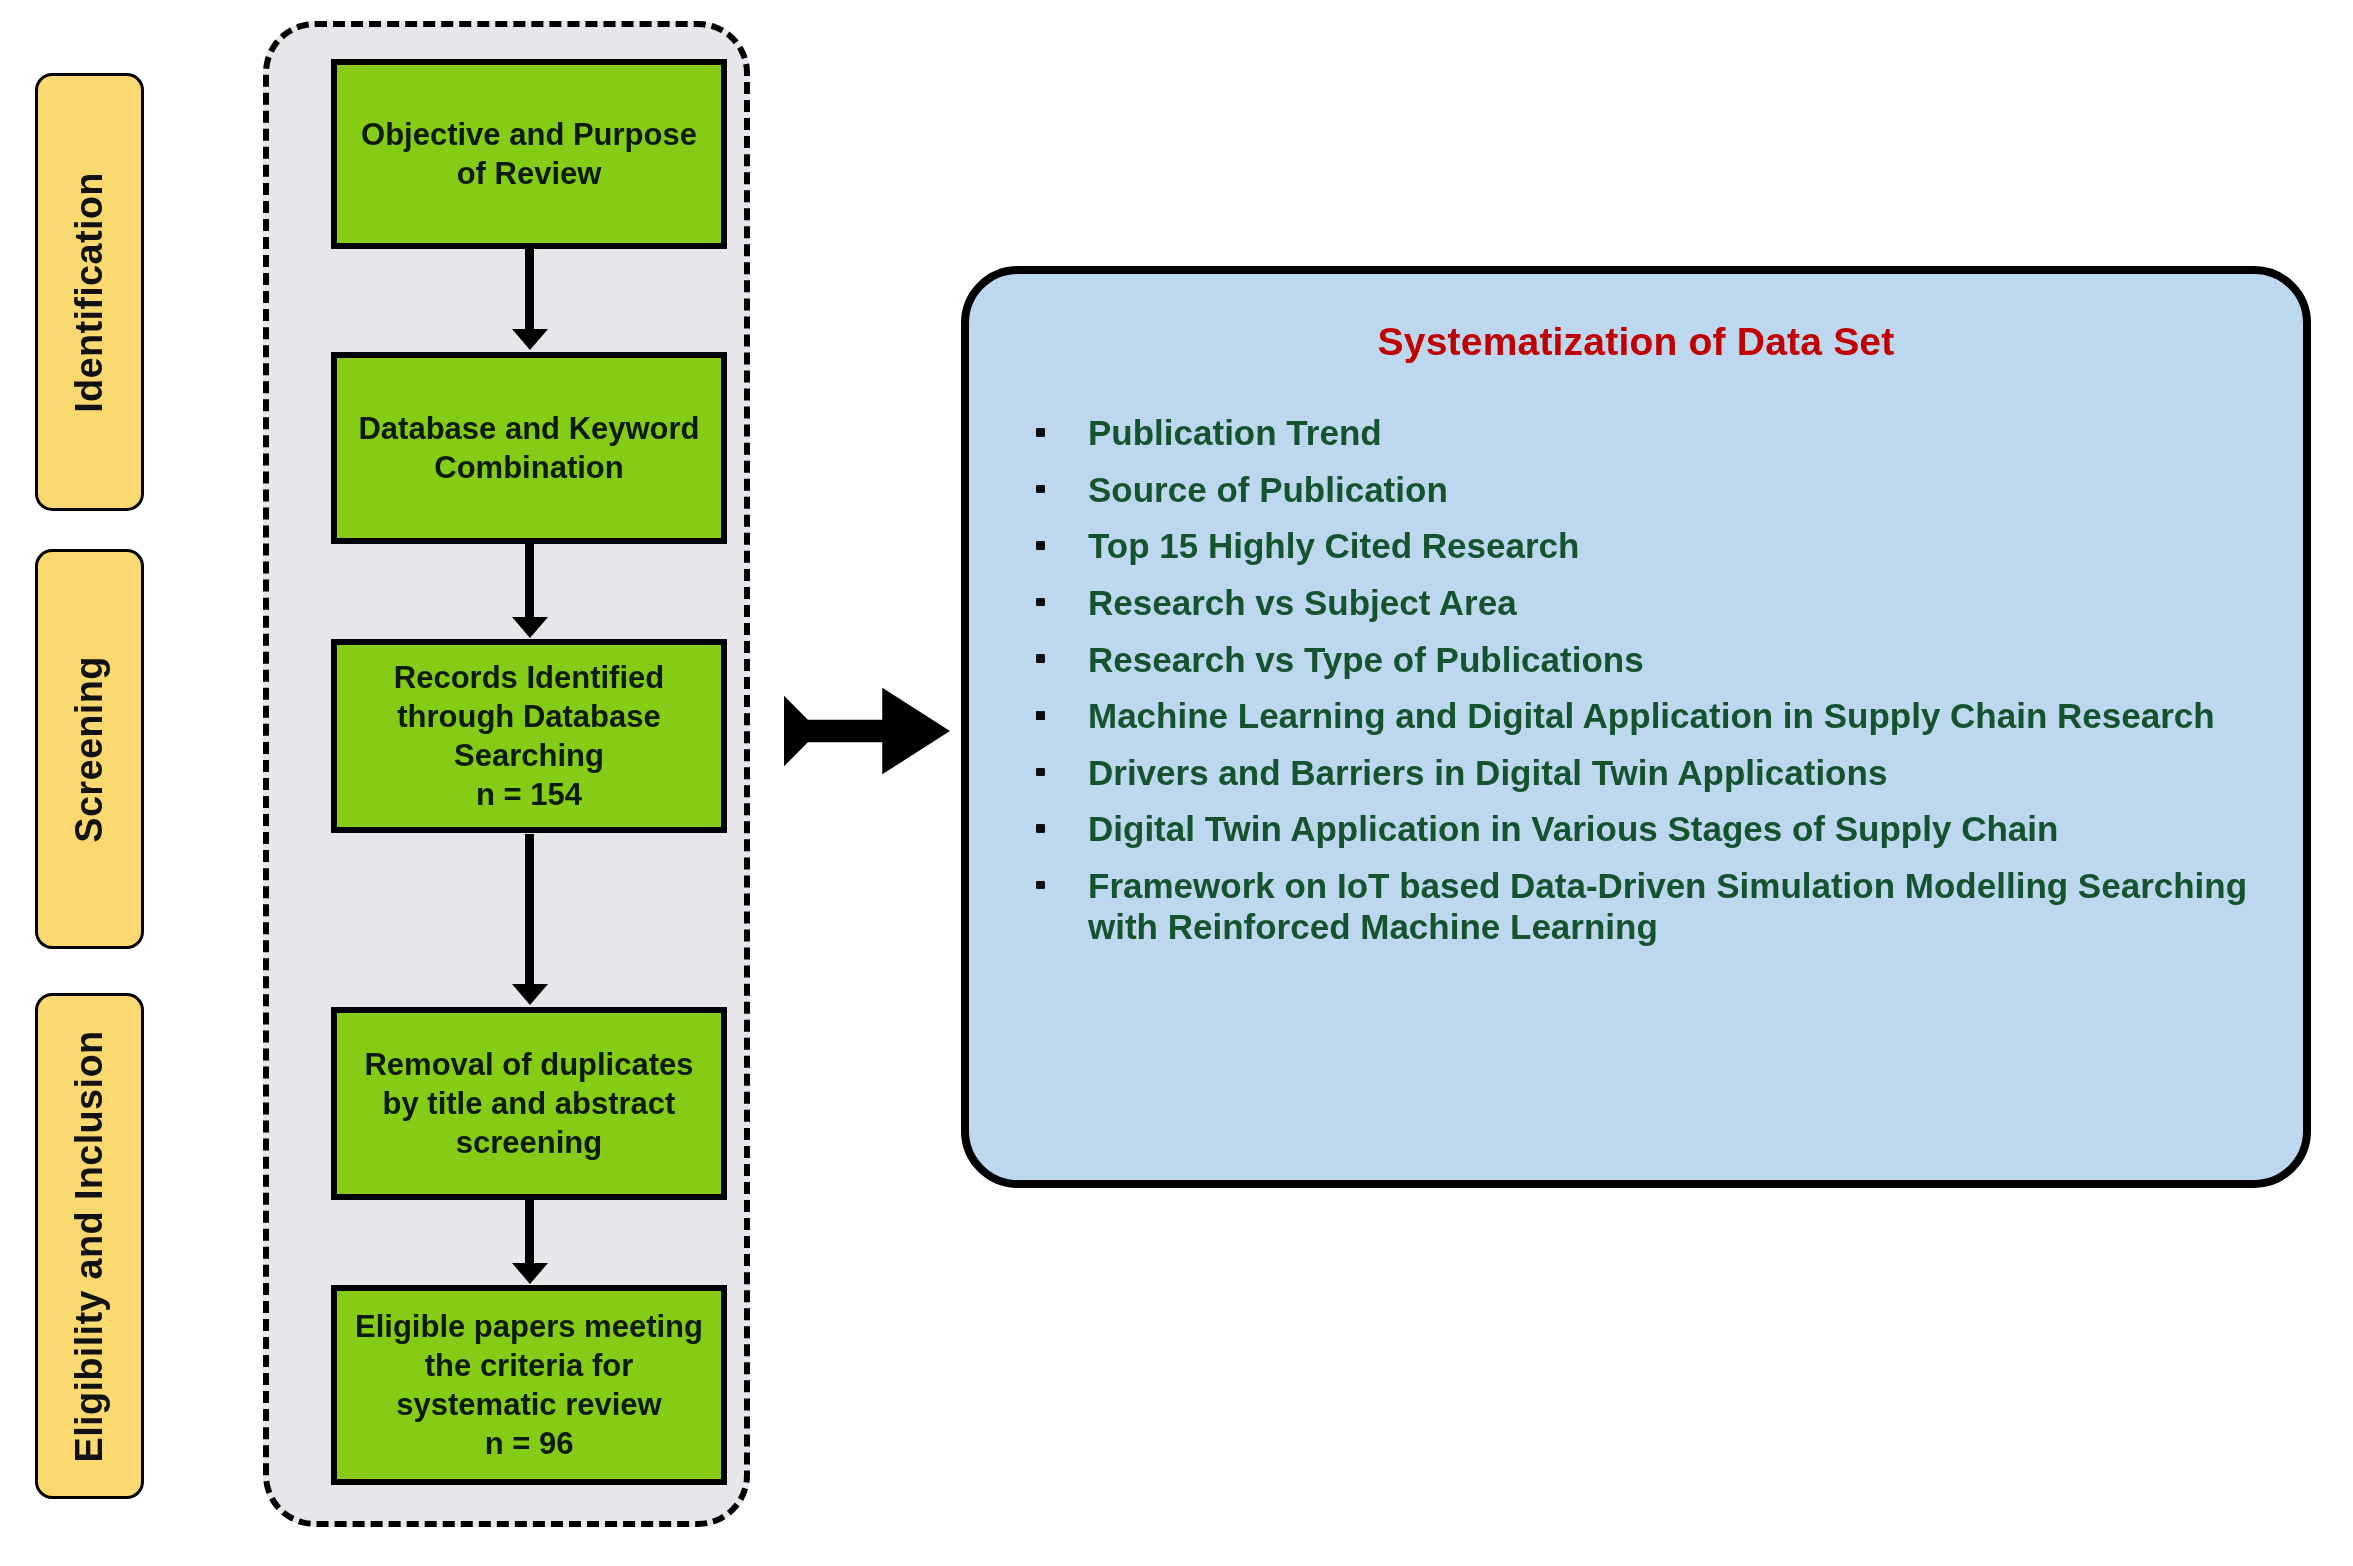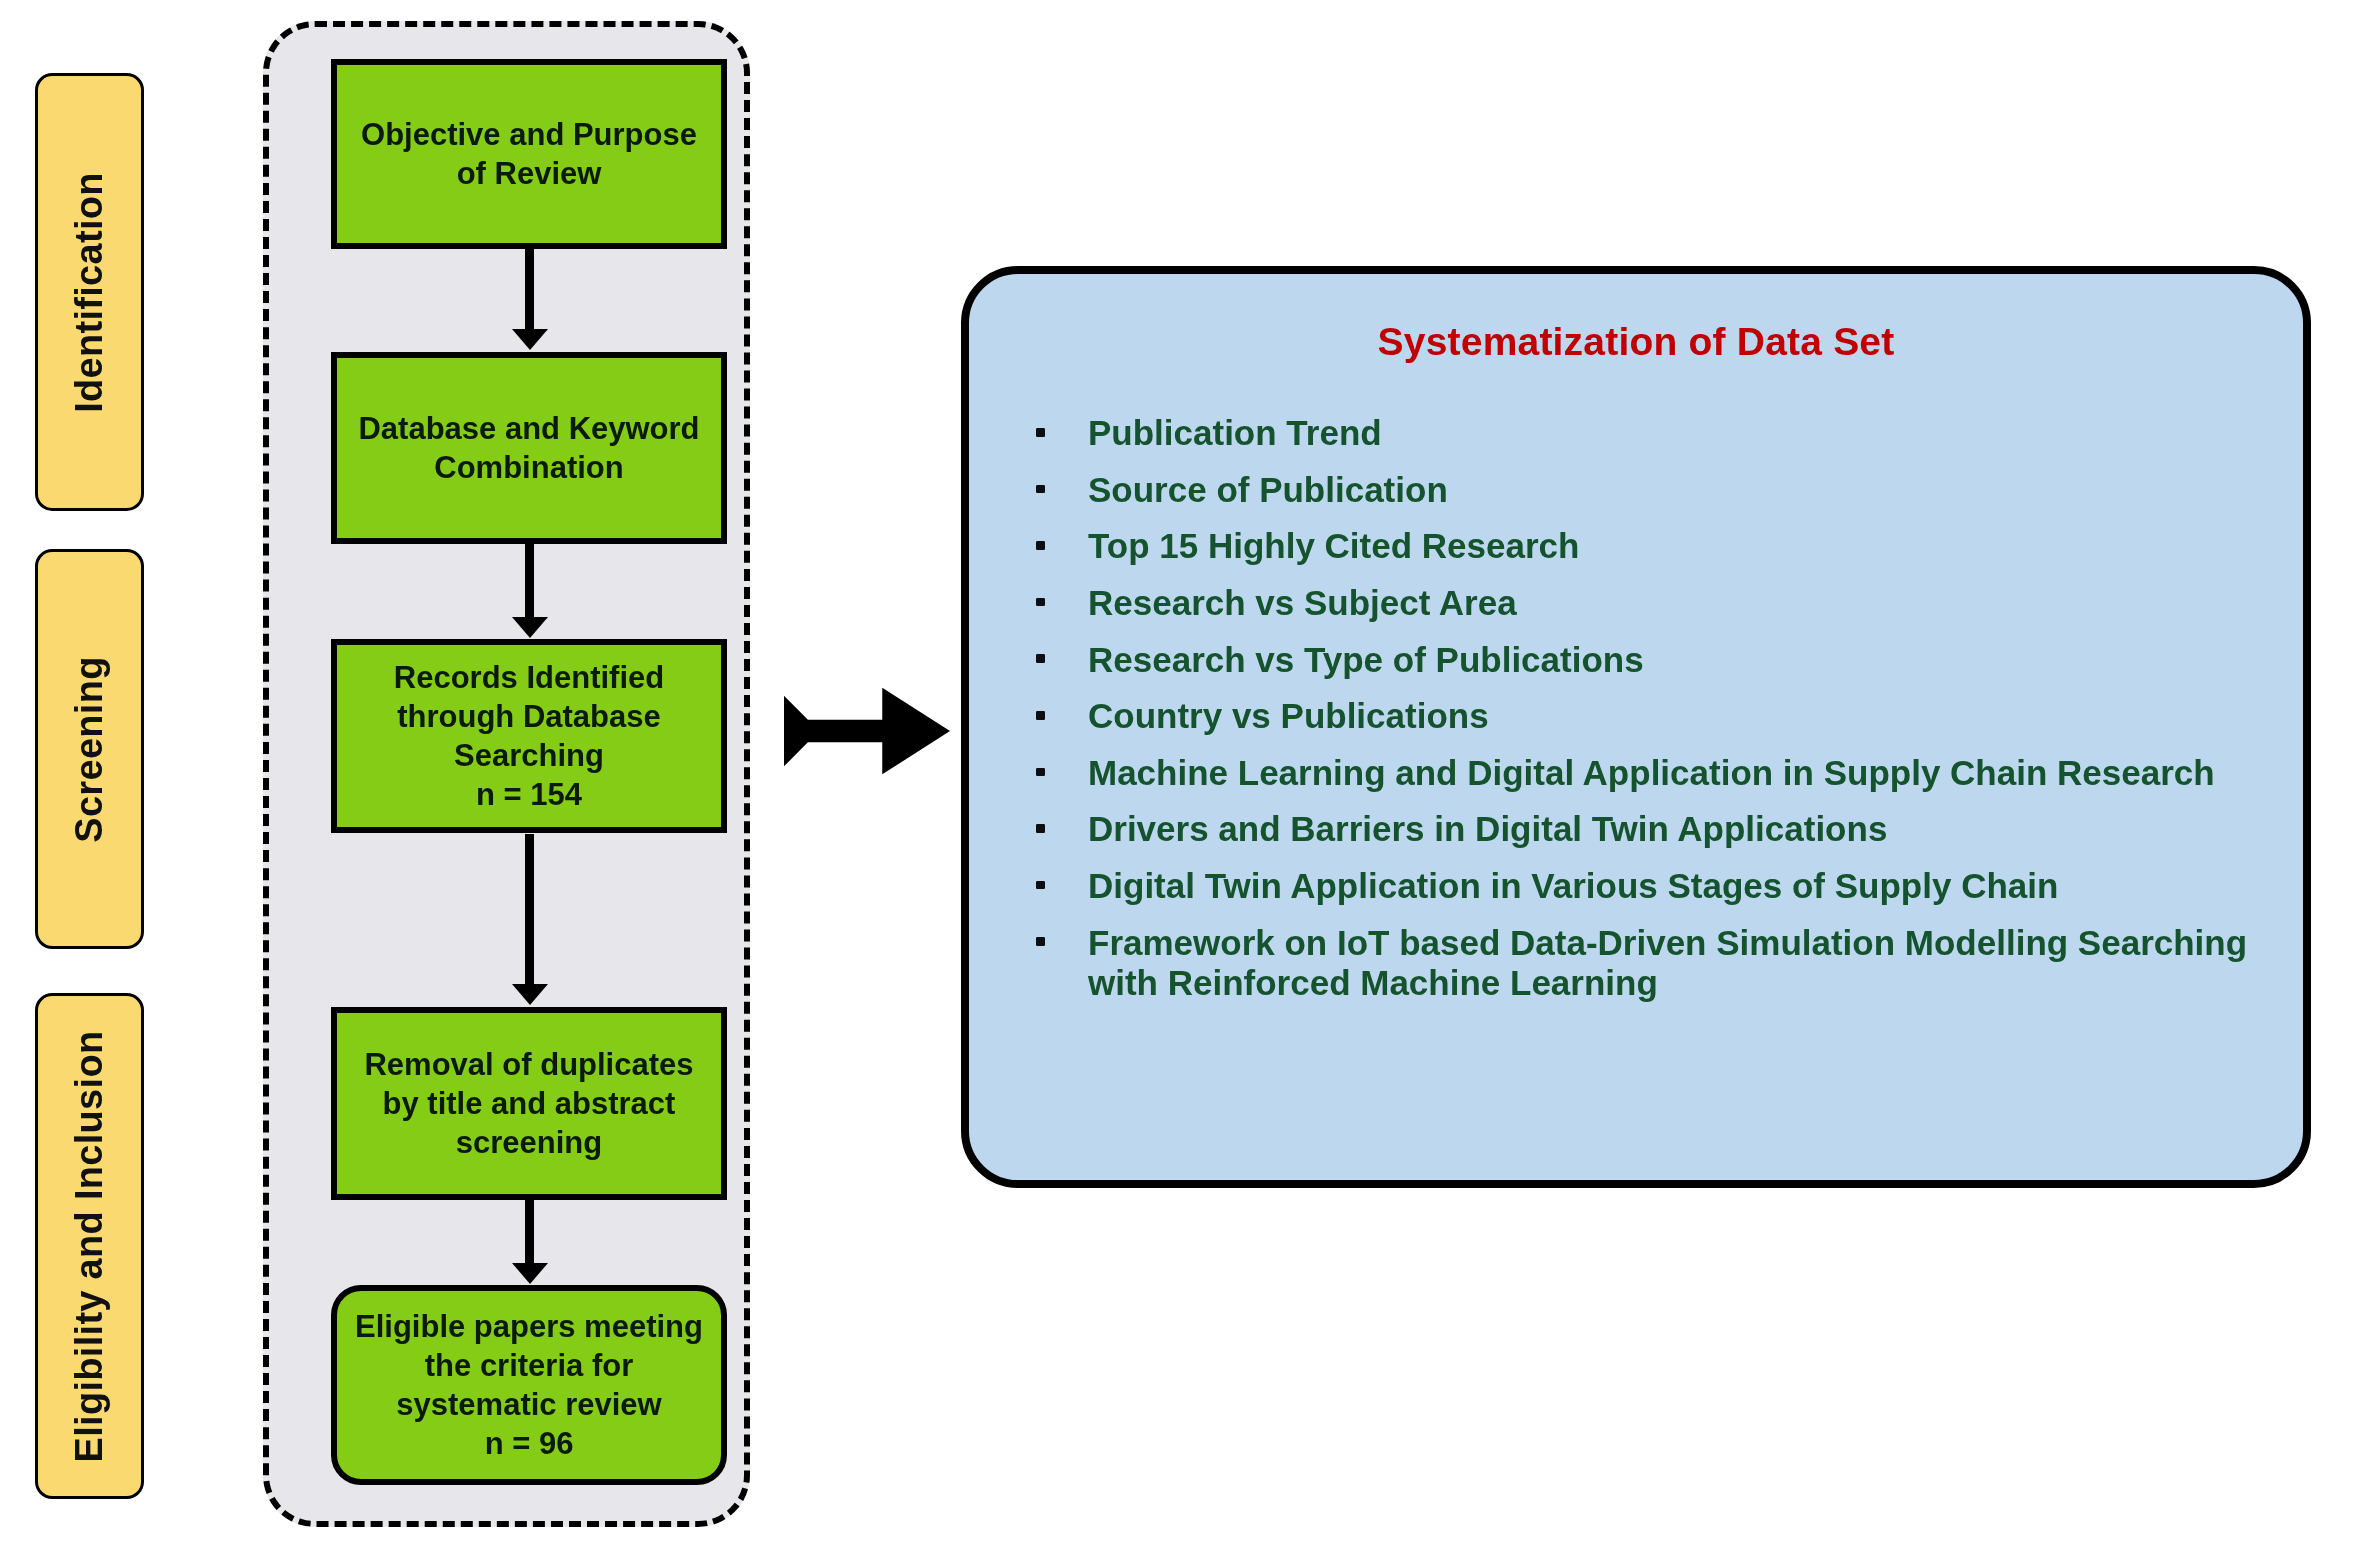--- a/index.html
+++ b/index.html
@@ -144,21 +144,21 @@
 
   <div id="step-2" class="step" style="white-space: pre-line;">Records Identified through Database Searching
 n = 154</div>
 
   <div class="vconn" id="conn-2"></div>
 
   <div id="step-3" class="step" style="white-space: pre-line;">Removal of duplicates by title and abstract screening</div>
 
   <div class="vconn" id="conn-3"></div>
 
-  <div id="step-4" class="step" style="white-space: pre-line; border-radius: 30px;">Eligible papers meeting the criteria for systematic review
+  <div id="step-4" class="step" style="white-space: pre-line;">Eligible papers meeting the criteria for systematic review
 n = 96</div>
 
   <div id="main-arrow">
     <svg viewBox="0 0 250 138" preserveAspectRatio="none" aria-hidden="true">
       <polygon points="0,16 36,52 148,52 148,4 250,69 148,134 148,86 36,86 0,122" fill="#000000"></polygon>
     </svg>
   </div>
 
   <div id="data-panel">
     <div id="panel-title">Systematization of Data Set</div>
@@ -178,21 +178,20 @@
       <li>
         <span class="bullet"></span>
         <span>Research vs Subject Area</span>
       </li>
       <li>
         <span class="bullet"></span>
         <span>Research vs Type of Publications</span>
       </li>
       <li>
         <span class="bullet"></span>
-        <span>Country vs Publications</span>
       </li>
       <li>
         <span class="bullet"></span>
         <span>Machine Learning and Digital Application in Supply Chain Research</span>
       </li>
       <li>
         <span class="bullet"></span>
         <span>Drivers and Barriers in Digital Twin Applications</span>
       </li>
       <li>

